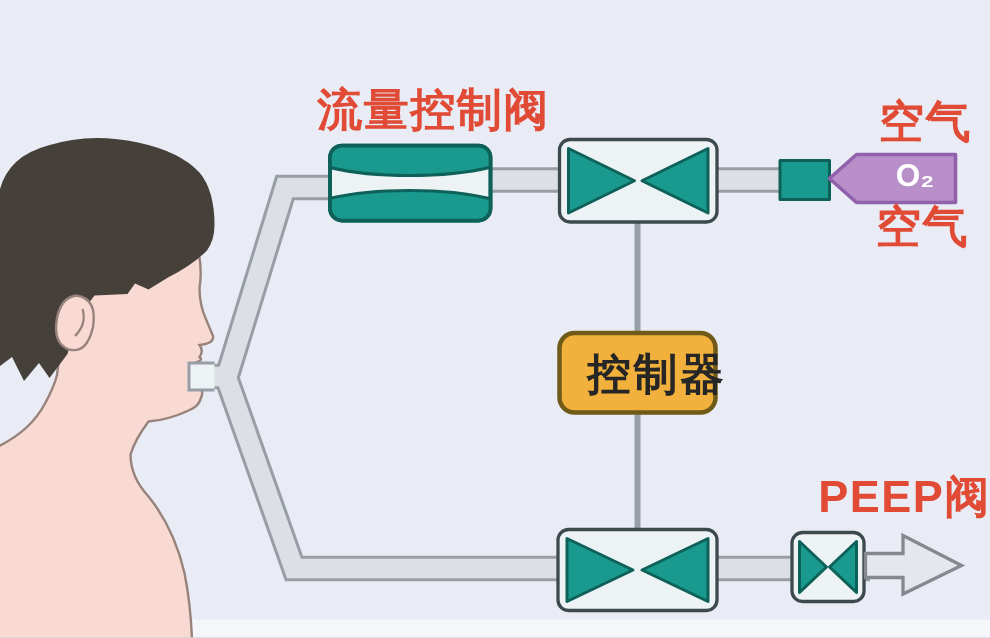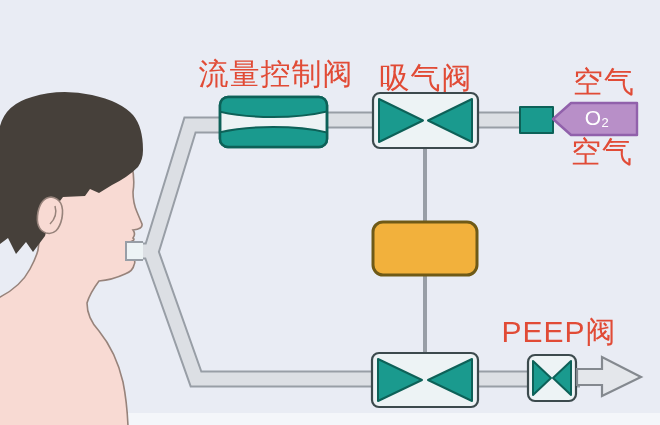--- a/index.html
+++ b/index.html
@@ -7,26 +7,27 @@
     position:relative;
     width:660px;height:425px;
     overflow:hidden;
     background:var(--background,#e9ecf4);
     font-family:"Liberation Sans", sans-serif;
   }
   #diagram-svg{position:absolute;left:0;top:0;}
   .lbl{
     position:absolute;
     transform:translateX(-50%);
-    font-weight:normal;
+    font-weight:bold;
     font-size:30px;
     line-height:32px;
     white-space:nowrap;
     color:var(--label-red,#e14b36);
     letter-spacing:1px;
+    margin-left:13px;
   }
   .lbl-controller{
     font-size:29px;
     color:var(--controller-text,#262626);
     letter-spacing:2px;
   }
   .lbl-o2{
     font-size:21px;
     color:var(--oxygen-text,#ffffff);
     letter-spacing:0;
@@ -140,24 +141,24 @@
       <rect class="valve-box" x="528" y="355" width="48" height="46" rx="7"></rect>
       <path class="teal-shape" d="M533,361 L533,395 L551,378 Z"></path>
       <path class="teal-shape" d="M571,361 L571,395 L553,378 Z"></path>
     </g>
 
     <path class="exhaust" d="M577,369 L602,369 L602,357 L641,377 L602,396 L602,385 L577,385 Z"></path>
   </svg>
 
   <div class="lbl" style="left:276px;top:58px">流量控制阀</div>
 
-  <div class="lbl" style="left:426px;top:62px">吸气阀</div>
 
   <div class="lbl" style="left:604px;top:66px">空气</div>
 
   <div class="lbl lbl-o2" style="left:597px;top:102px">O₂</div>
 
   <div class="lbl" style="left:602px;top:136px">空气</div>
 
+  <div class="lbl lbl-controller" style="left:425px;top:234px">控制器</div>
 
 
-  <div class="lbl" style="left:559px;top:316px">PEEP阀</div>
+  <div class="lbl" style="left:590px;top:316px">PEEP阀</div>
 </div>
 
 </body></html>

